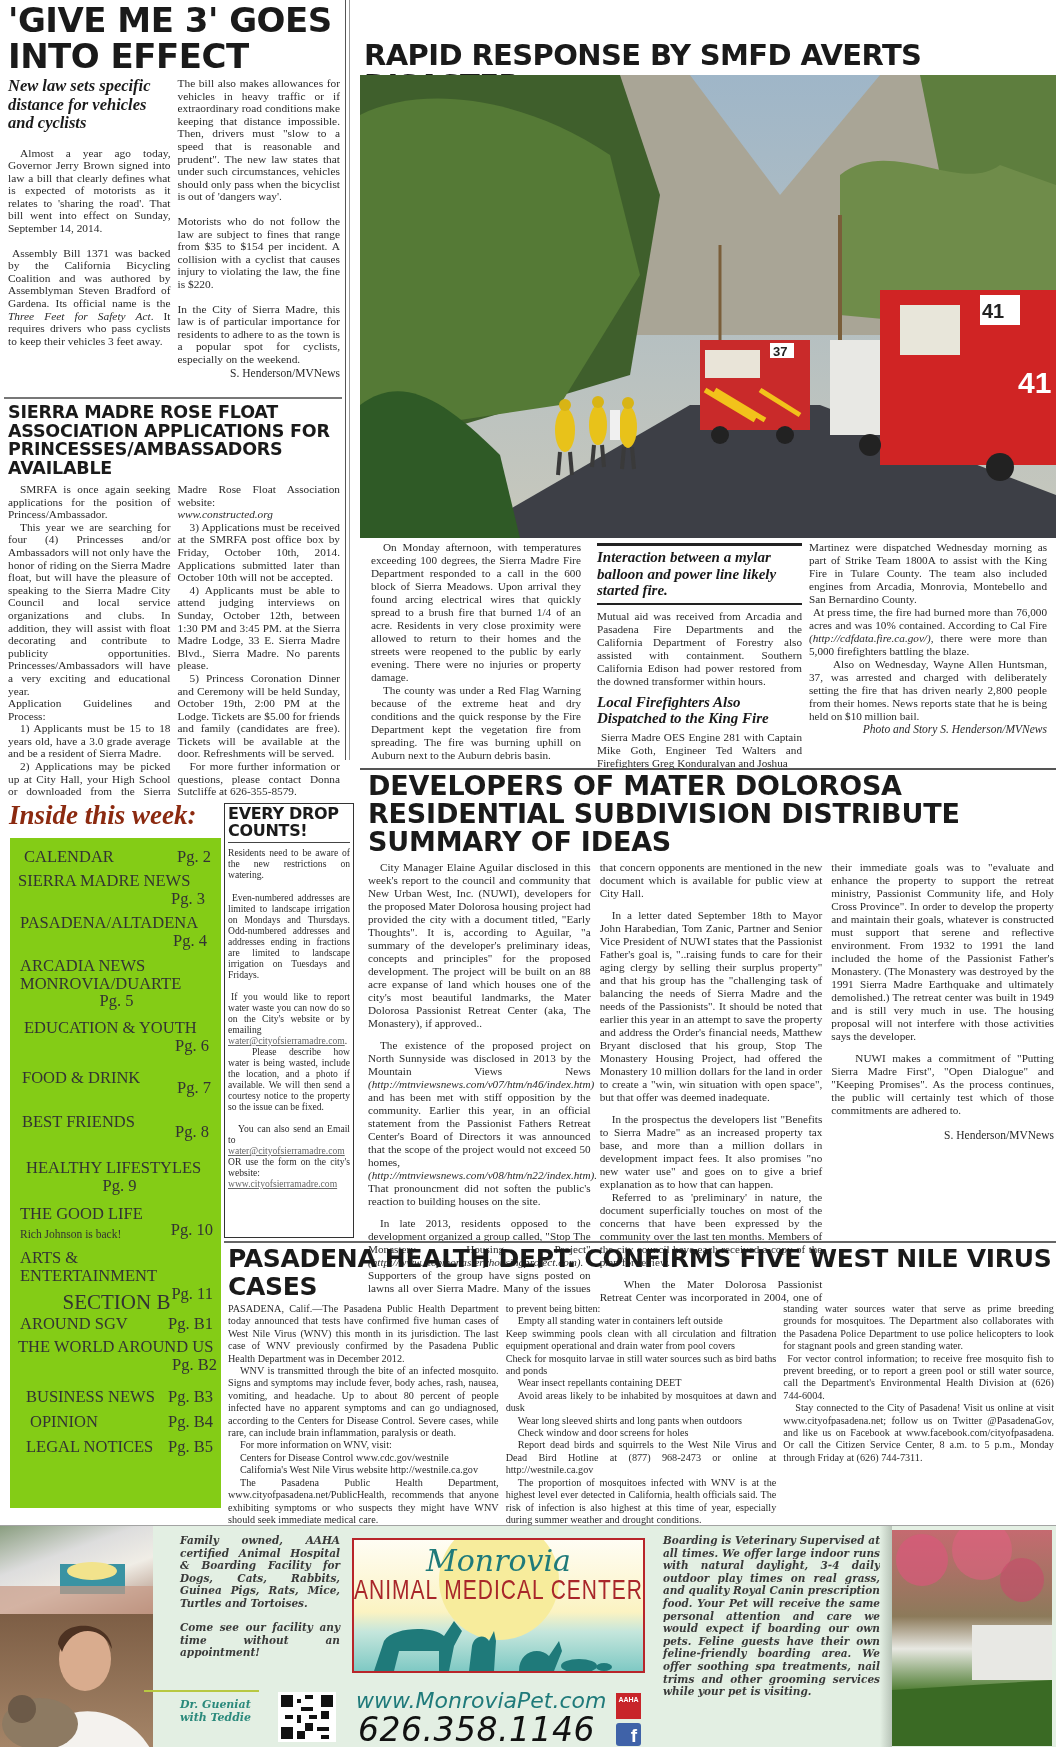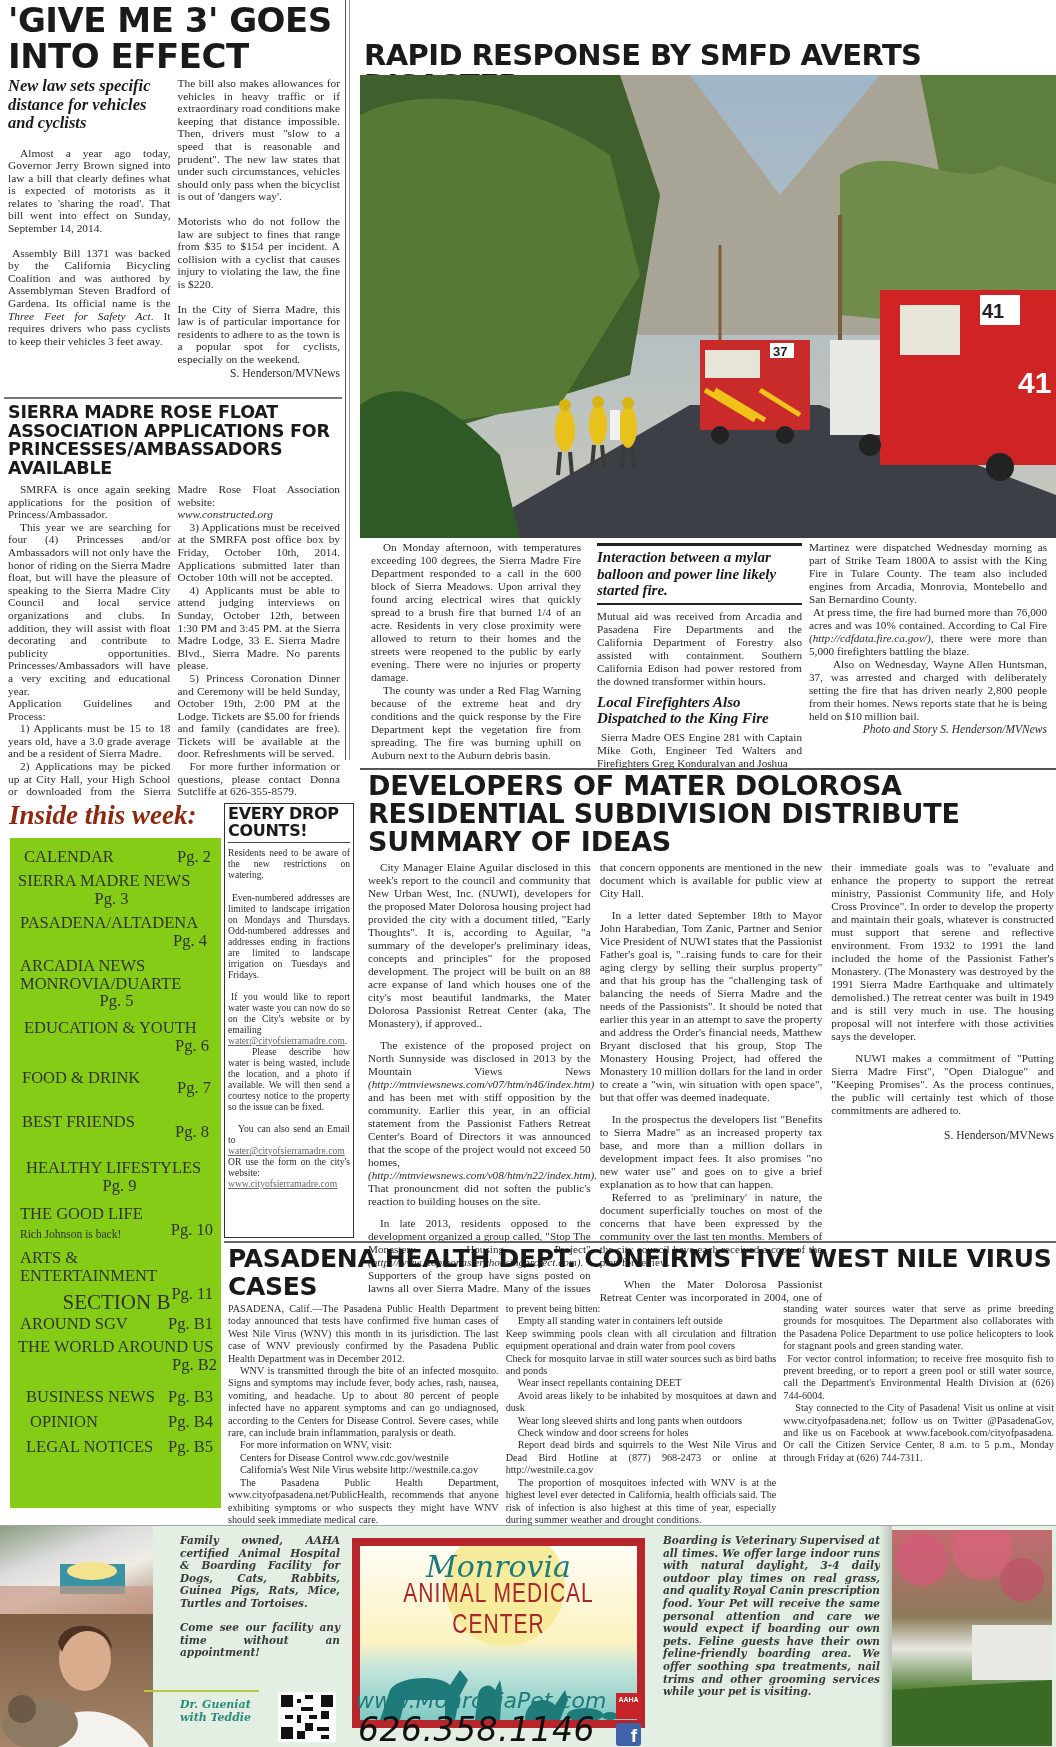--- a/index.html
+++ b/index.html
@@ -56,21 +56,21 @@
     <p class="ind">For more further information or questions, please contact Donna Sutcliffe at 626-355-8579.</p>
   </div>
 </section>
 
 <section class="abs" style="left:0;top:800px;width:222px">
   <div style="font-family:'Liberation Serif',serif;font-style:italic;font-weight:bold;font-size:27px;color:#8b2a10;padding-left:9px;line-height:30px">Inside this week:</div>
   <div class="toc" style="margin:8px 0 0 10px;width:211px;height:670px;padding:8px 4px 0 6px">
     <div class="toc-row" style="padding:2px 6px 0 8px;height:26px"><span>CALENDAR</span><span class="toc-pg">Pg. 2</span></div>
     <div class="toc-row" style="height:40px;padding-left:2px">
         <div>SIERRA MADRE NEWS</div>
-        <div style="text-align:center;padding-right:12px">Pg. 3</div>
+        <div style="text-align:right;padding-right:12px">Pg. 3</div>
       </div>
     <div class="toc-row" style="height:43px;padding:2px 0 0 4px">
         <div>PASADENA/ALTADENA</div>
         <div style="text-align:right;padding-right:10px">Pg. 4</div>
       </div>
     <div class="toc-row" style="height:56px;padding:2px 0 0 4px">
         <div style="width:175px">ARCADIA NEWS MONROVIA/DUARTE</div>
         <div style="text-align:center;padding-right:4px;margin-top:-1px">Pg. 5</div>
       </div>
     <div class="toc-row" style="height:50px;padding:8px 0 0 8px">
@@ -283,21 +283,21 @@
           <rect x="10" y="4" width="2" height="2"></rect>
           <rect x="6" y="7" width="2" height="2"></rect>
           <rect x="9" y="8" width="3" height="1"></rect>
           <rect x="4" y="9" width="2" height="2"></rect>
           <rect x="10" y="10" width="2" height="1"></rect>
           <rect x="1" y="5" width="2" height="1"></rect>
         </g>
       </svg>
   </div>
 
-  <div style="position:absolute;left:352px;top:12px;width:293px;height:190px;background:#b8252a;padding:8px">
+  <div style="position:absolute;left:352px;top:12px;width:293px;height:135px;background:#b8252a;padding:2px">
     <div style="position:relative;width:100%;height:100%;background:linear-gradient(180deg,#fffdf4 0%,#fbf3c2 55%,#c5e6dc 70%,#7fc9c4 100%);overflow:hidden">
       <div style="position:absolute;left:85px;top:-20px;width:120px;height:120px;border-radius:50%;background:#f7ec9c"></div>
       <div style="position:absolute;left:0;right:0;top:3px;text-align:center;font-family:'DejaVu Serif',serif;font-style:italic;font-size:30px;color:#1f7a7a">Monrovia</div>
       <div style="position:absolute;left:0;right:0;top:38px;text-align:center;font-family:'Liberation Sans',sans-serif;font-size:21px;color:#a8262a;letter-spacing:1px;transform:scaleY(1.3)">ANIMAL MEDICAL CENTER</div>
       <svg style="position:absolute;left:0;bottom:0" width="265" height="60" viewBox="0 0 265 60">
         <g fill="#1f7a7a">
             <path d="M20 60 L30 30 C40 15 80 15 90 25 L100 10 L108 20 L100 35 L95 60 L85 60 L85 40 L45 40 L40 60Z"></path>
             <path d="M115 60 L118 35 C120 25 130 22 135 30 L140 20 L142 30 L140 60Z"></path>
             <path d="M165 60 C165 40 185 35 195 45 L205 30 L208 40 L200 60Z"></path>
             <ellipse cx="225" cy="55" rx="18" ry="7"></ellipse>

